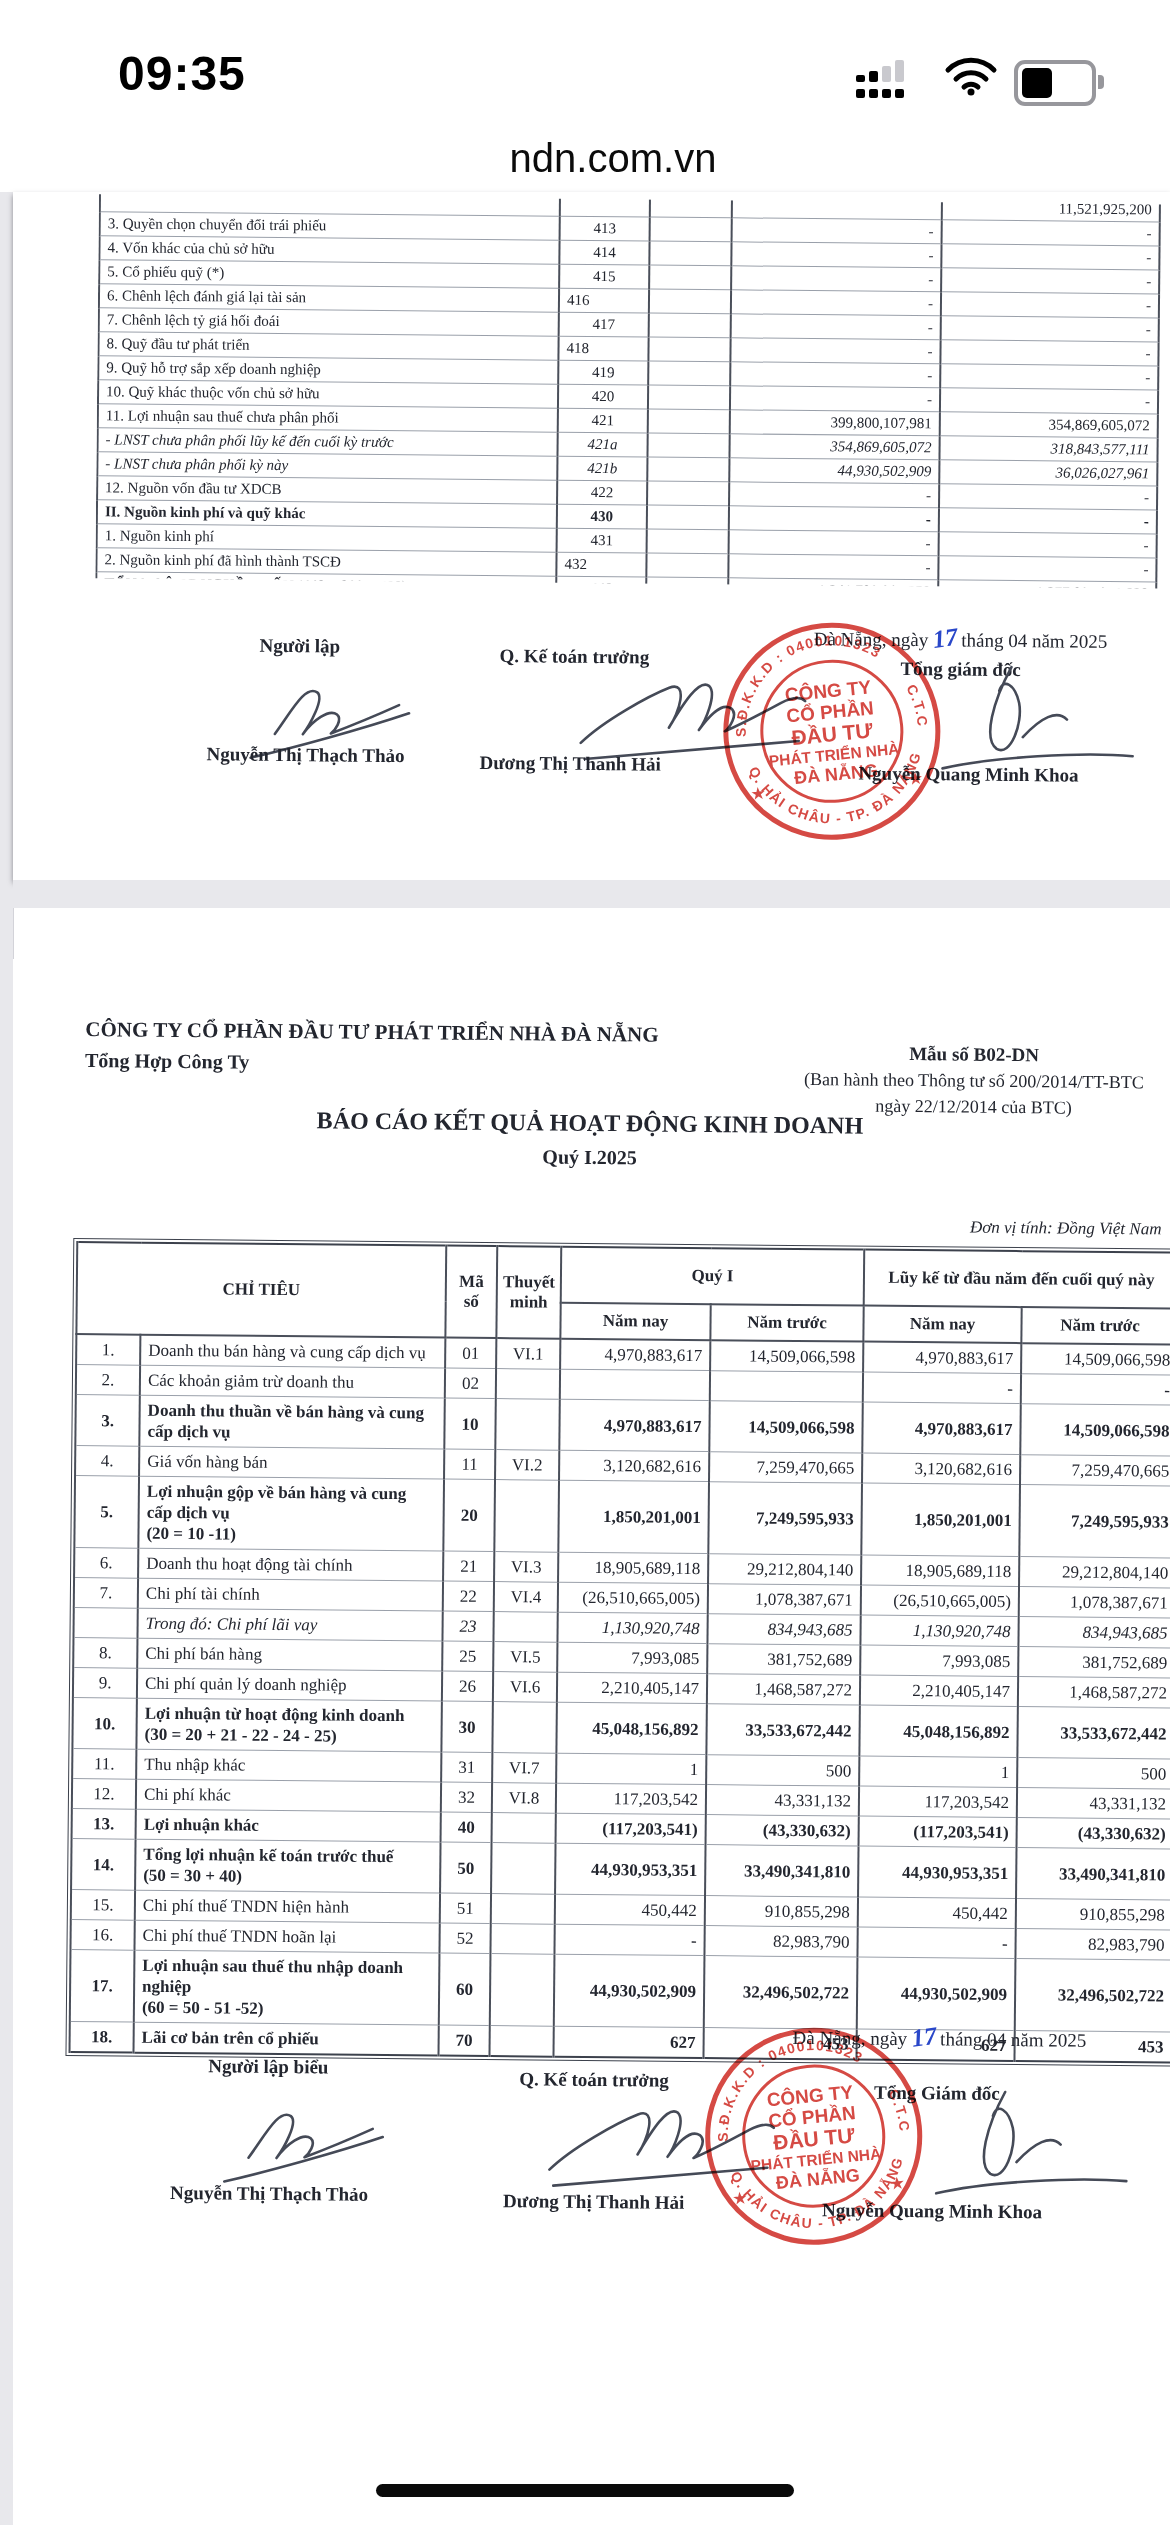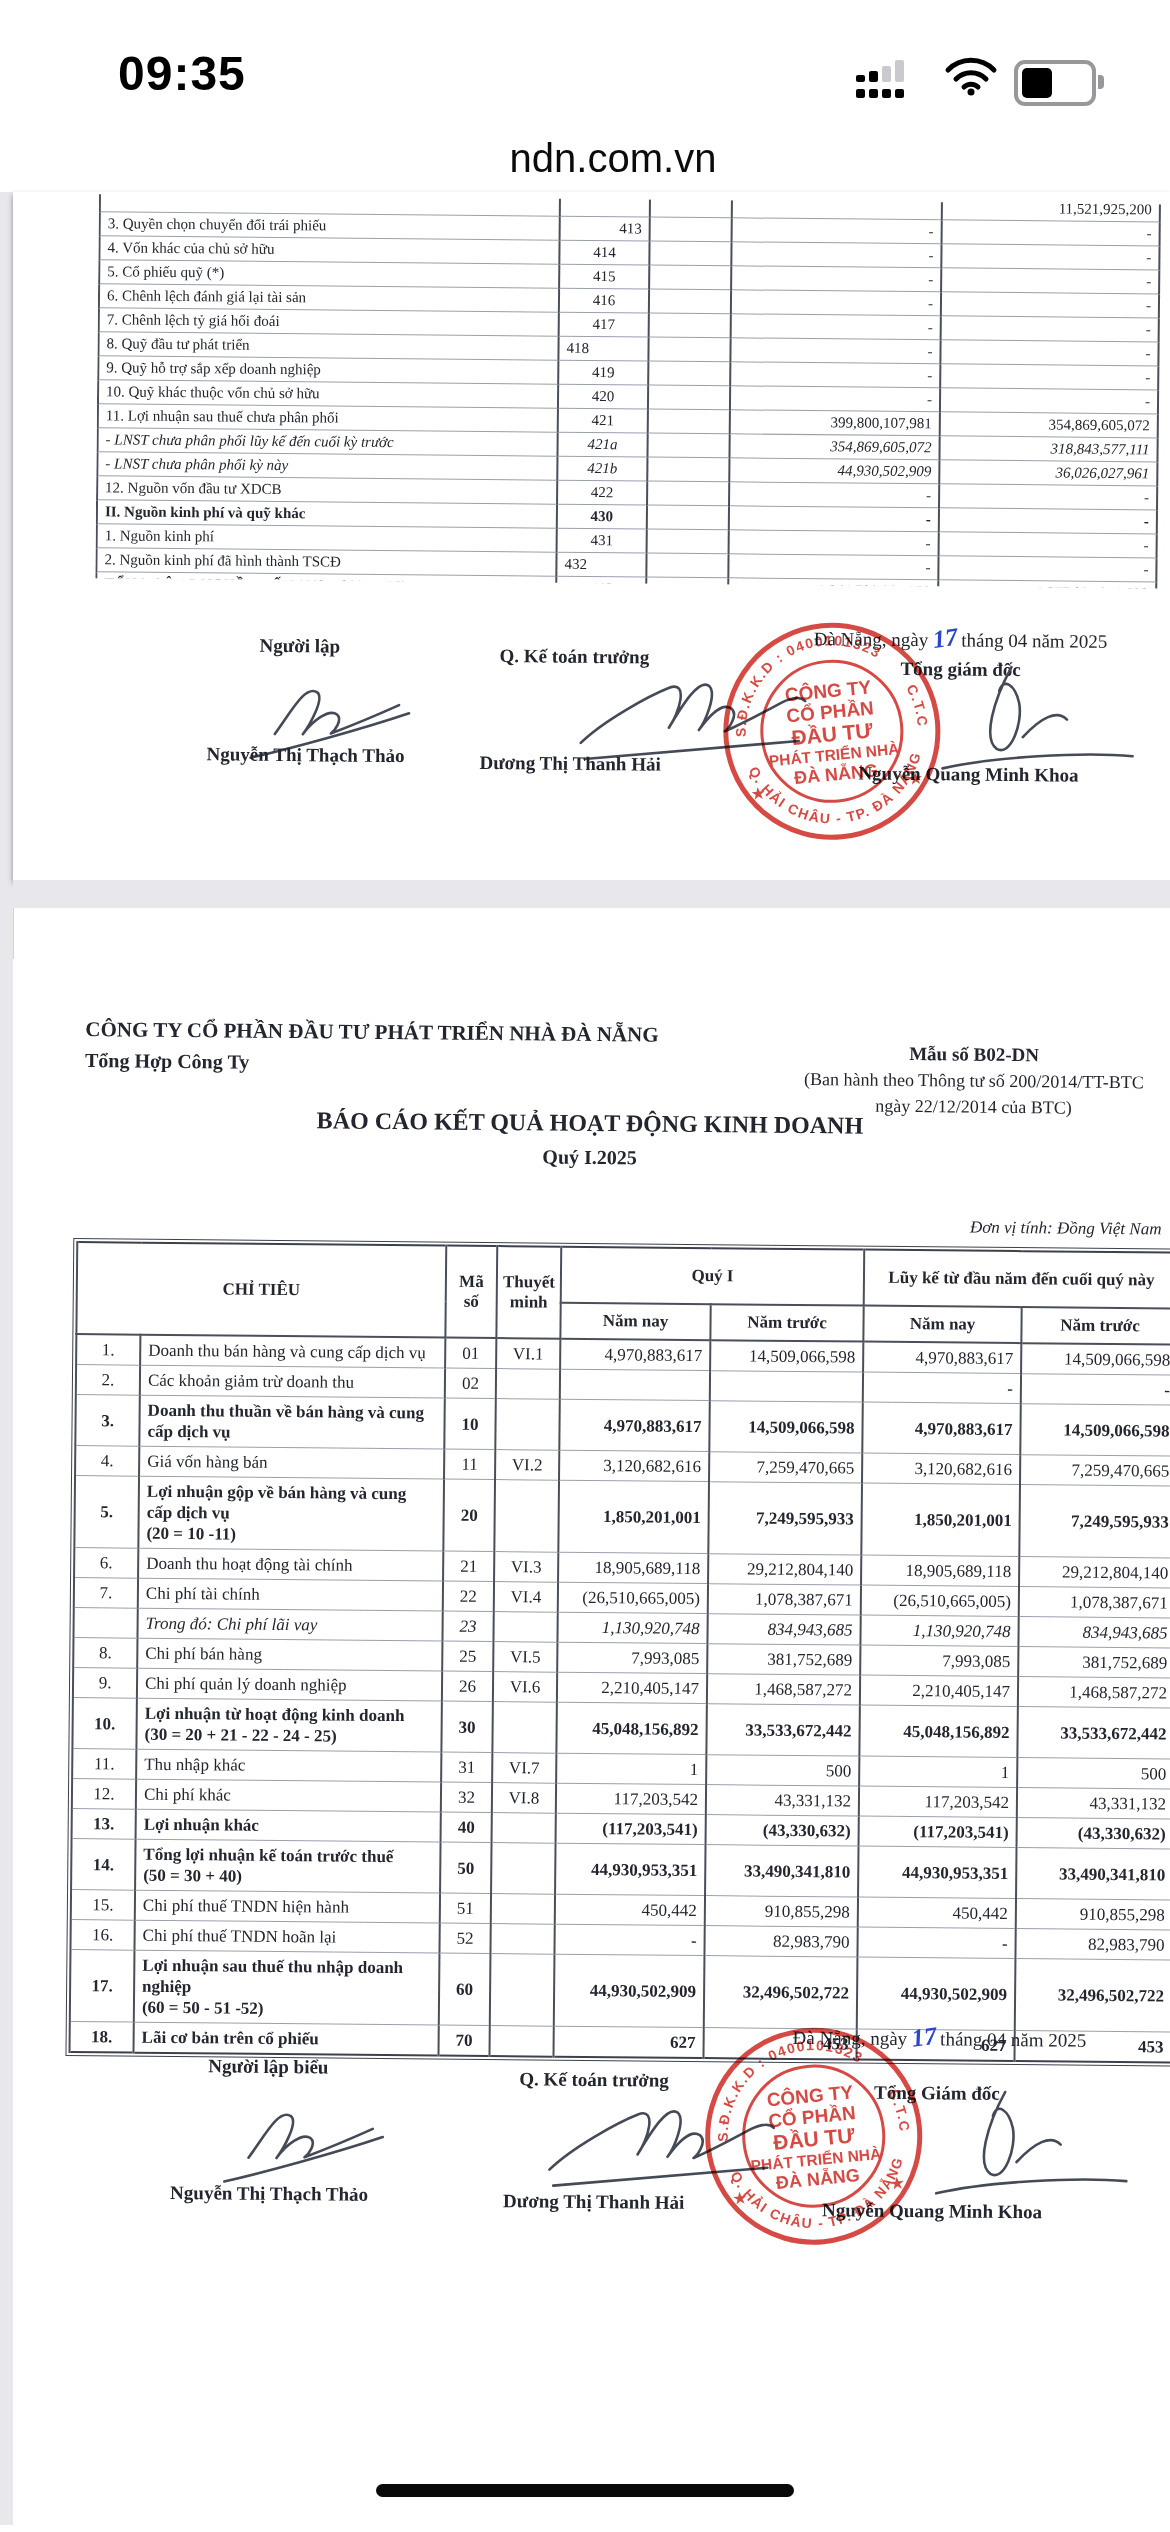--- a/index.html
+++ b/index.html
@@ -133,21 +133,21 @@
       <tr class="partial">
         <td></td>
         <td></td>
         <td></td>
         <td class="num"></td>
         <td class="num">11,521,925,200</td>
       </tr>
 
         <tr>
           <td>3. Quyền chọn chuyển đổi trái phiếu</td>
-          <td class="code" style="text-align:right">413</td>
+          <td class="code" style="text-align:center">413</td>
           <td></td>
           <td class="num">-</td>
           <td class="num">-</td>
         </tr>
 
         <tr>
           <td>4. Vốn khác của chủ sở hữu</td>
           <td class="code" style="text-align:center">414</td>
           <td></td>
           <td class="num">-</td>
@@ -157,21 +157,21 @@
         <tr>
           <td>5. Cổ phiếu quỹ (*)</td>
           <td class="code" style="text-align:center">415</td>
           <td></td>
           <td class="num">-</td>
           <td class="num">-</td>
         </tr>
 
         <tr>
           <td>6. Chênh lệch đánh giá lại tài sản</td>
-          <td class="code" style="text-align:center">416</td>
+          <td class="code" style="">416</td>
           <td></td>
           <td class="num">-</td>
           <td class="num">-</td>
         </tr>
 
         <tr>
           <td>7. Chênh lệch tỷ giá hối đoái</td>
           <td class="code" style="text-align:center">417</td>
           <td></td>
           <td class="num">-</td>

